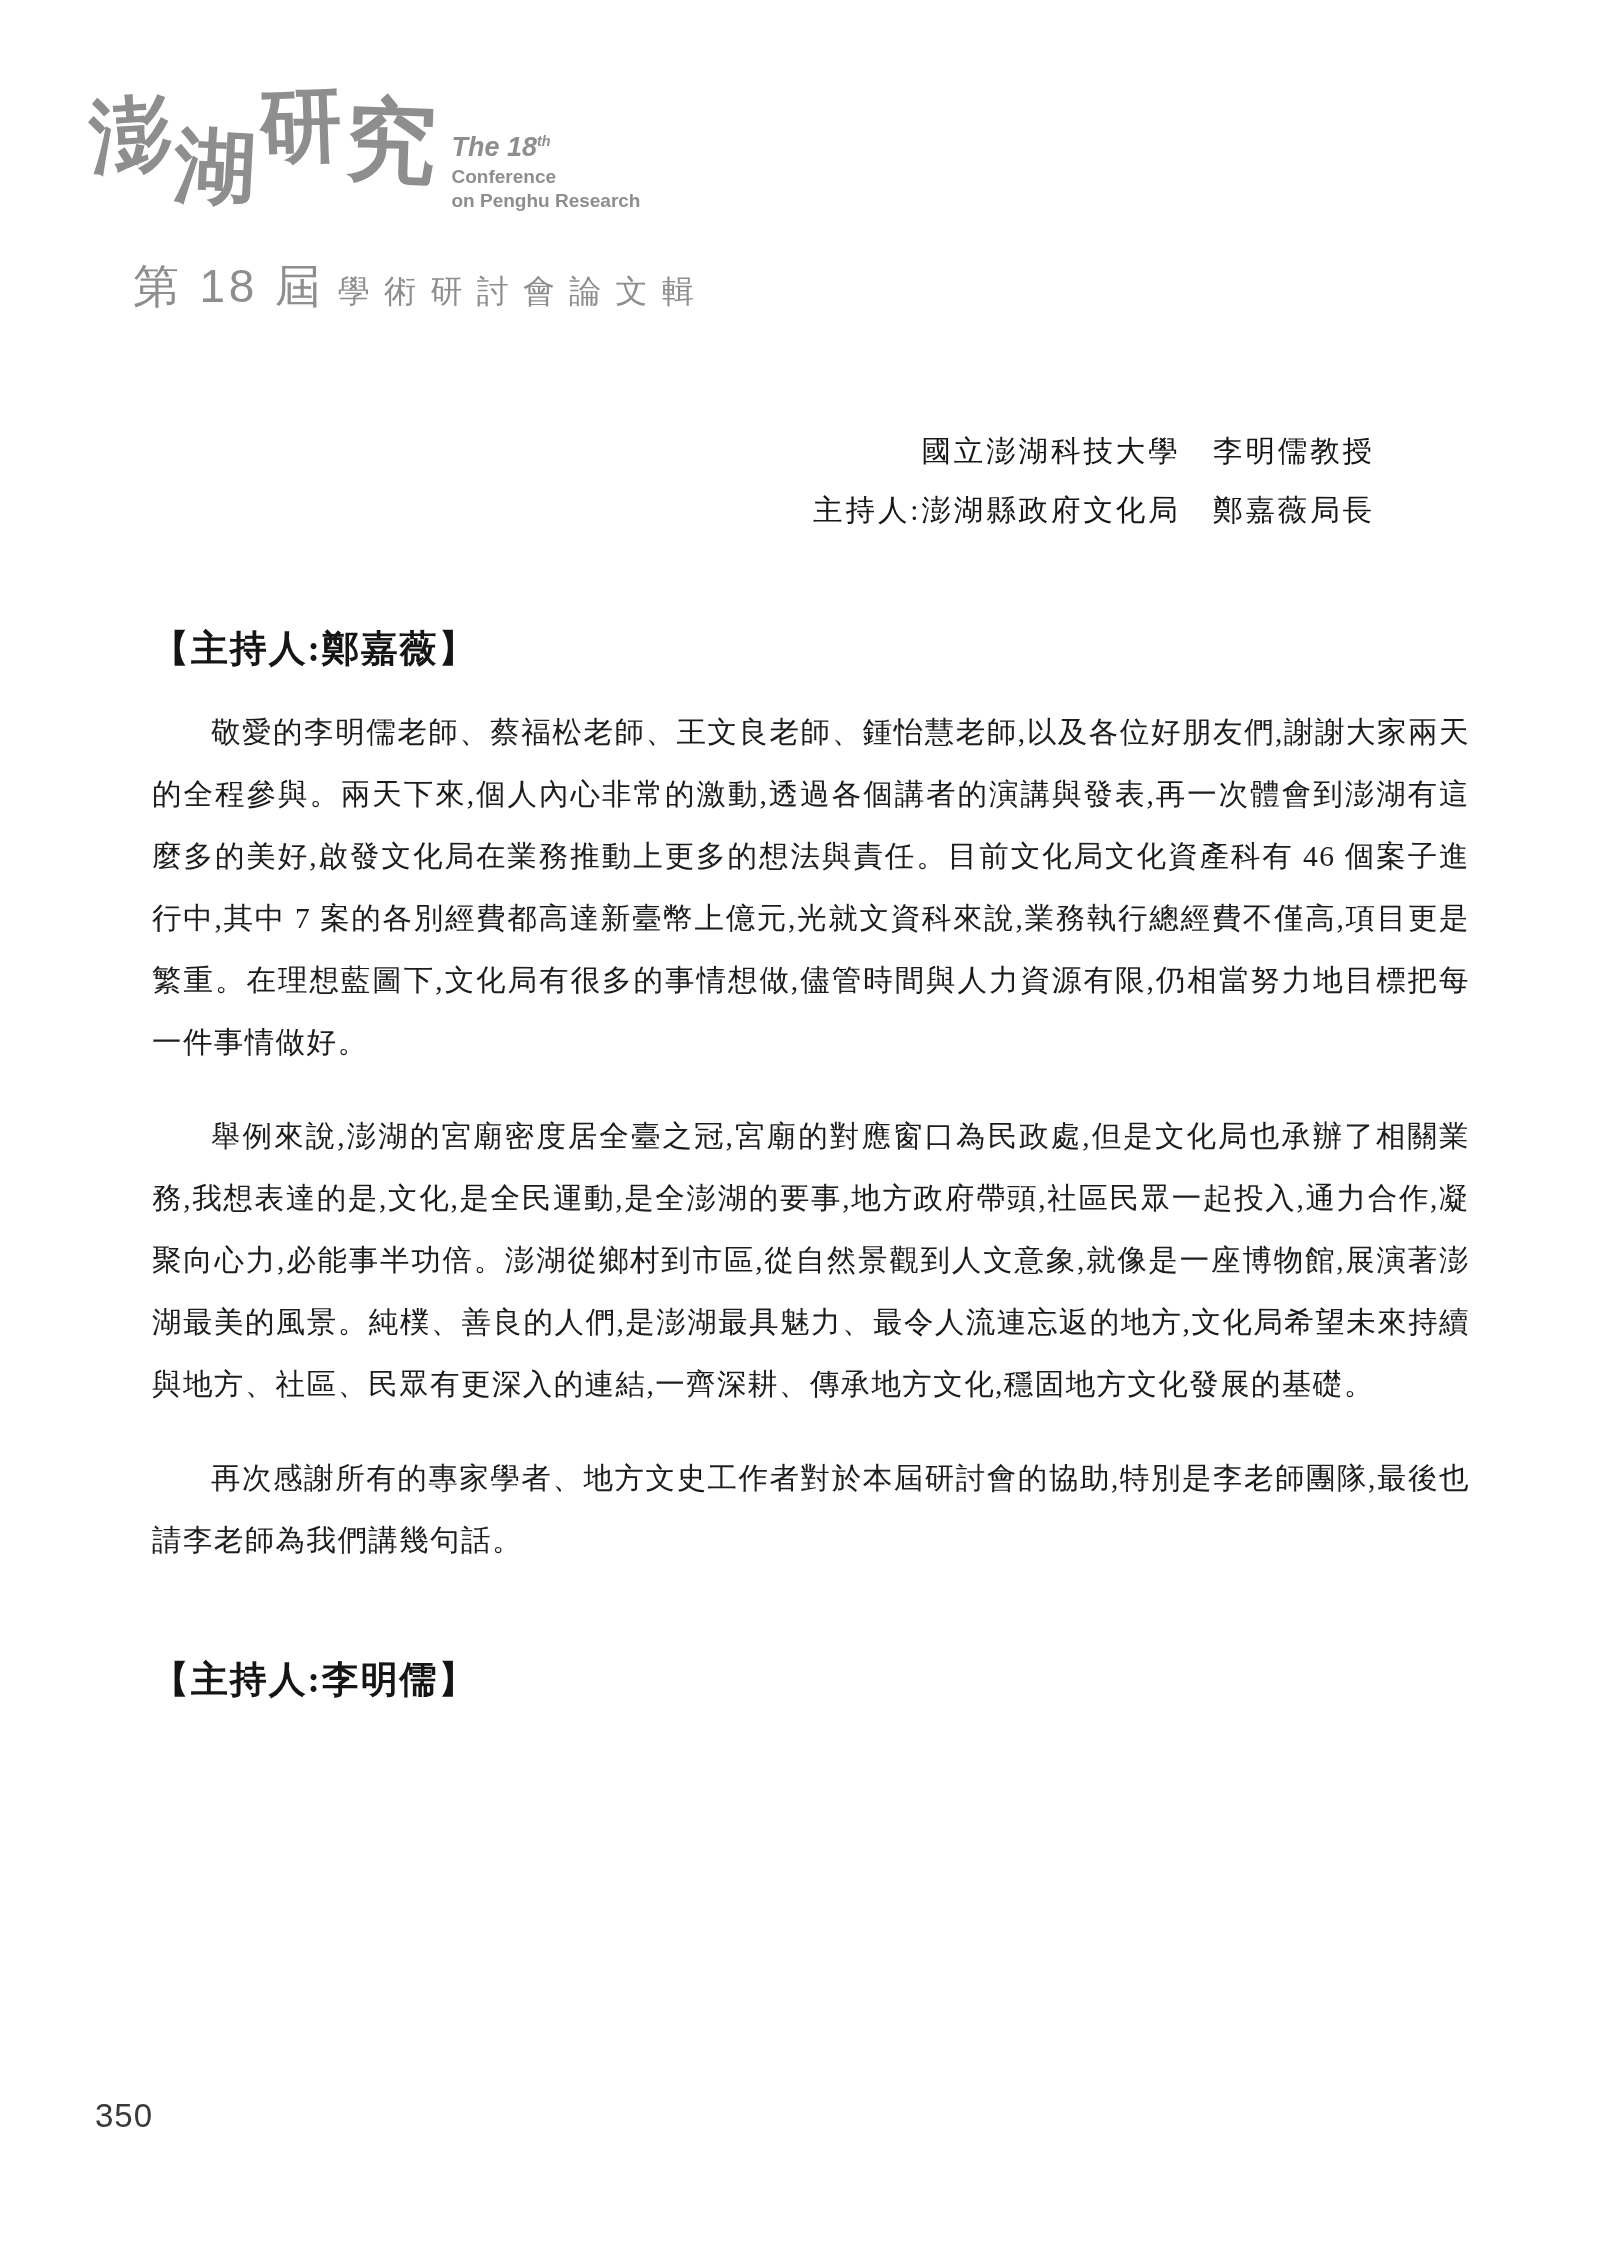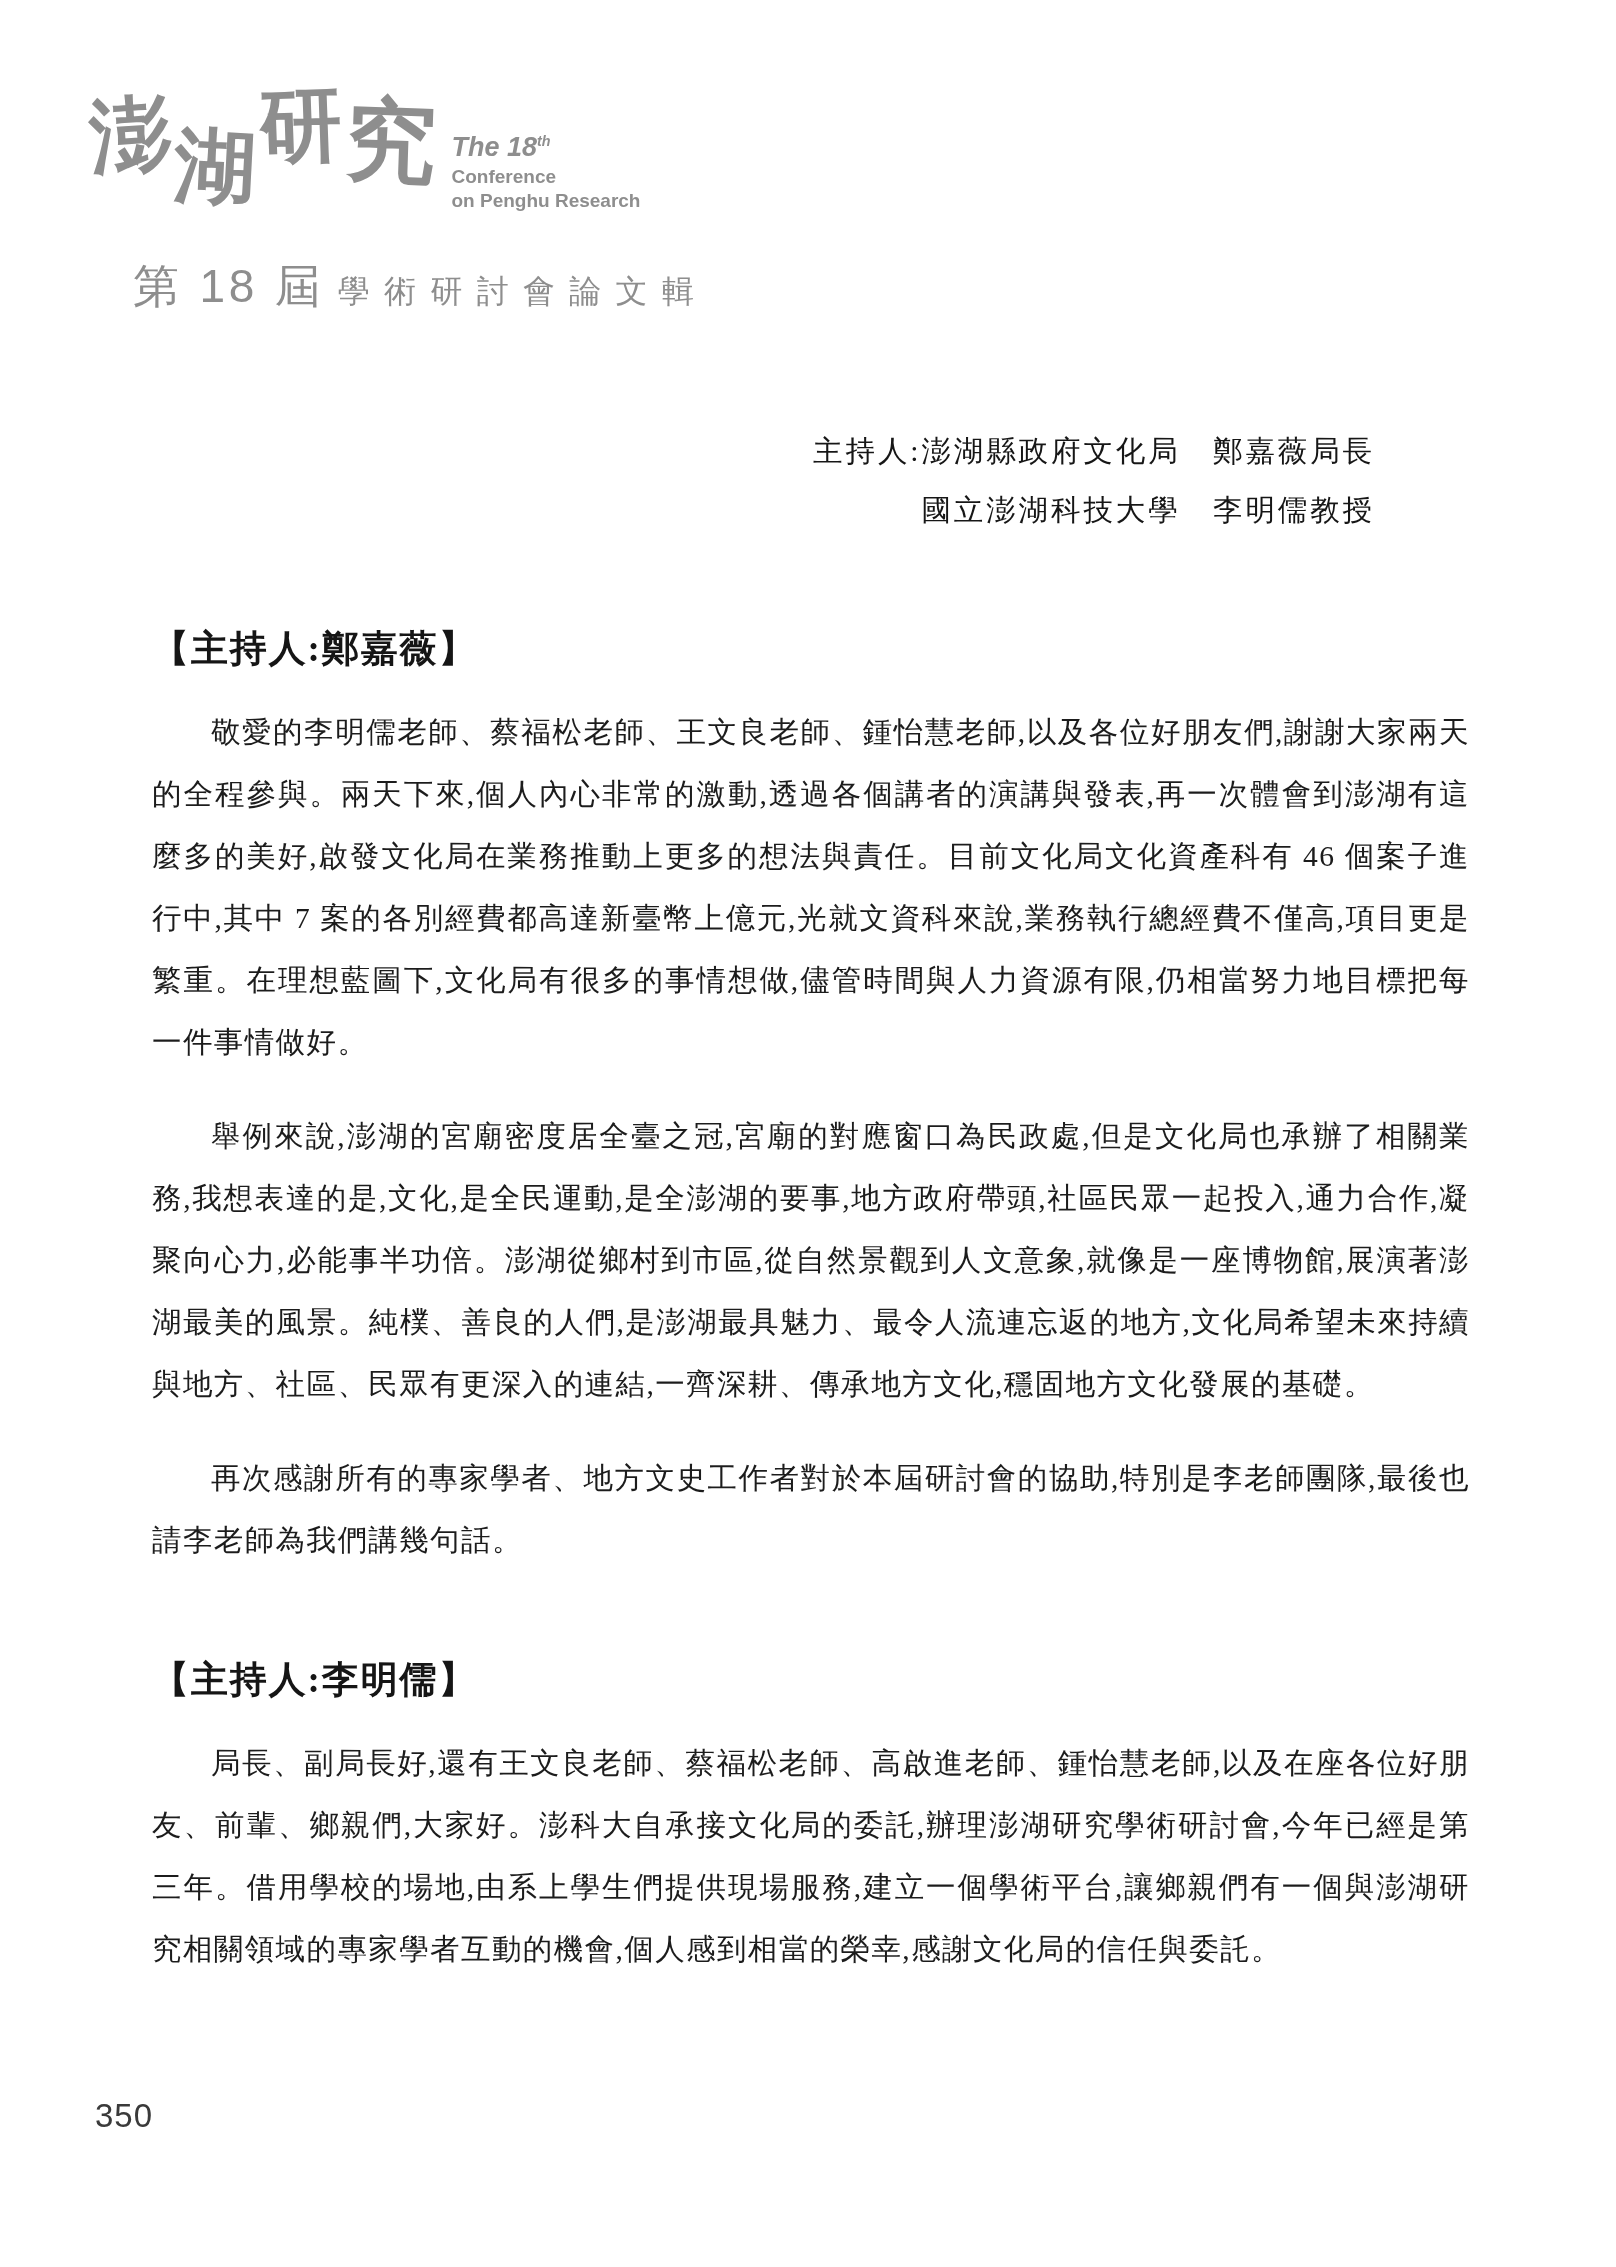--- a/index.html
+++ b/index.html
@@ -152,33 +152,32 @@
     </div>
     <div class="logo-sub">
       <span class="ed-zh">第 18 屆</span>
       <span class="series">學術研討會論文輯</span>
     </div>
   </header>
 
   <main class="content">
 
     <div class="byline">
+      <div class="byline-line">國立澎湖科技大學　李明儒教授</div>
       <div class="byline-line">主持人:澎湖縣政府文化局　鄭嘉薇局長</div>
-      <div class="byline-line">國立澎湖科技大學　李明儒教授</div>
     </div>
 
     <section>
       <h2 class="sec-heading">【主持人:鄭嘉薇】</h2>
       <p class="para">敬愛的李明儒老師、蔡福松老師、王文良老師、鍾怡慧老師,以及各位好朋友們,謝謝大家兩天的全程參與。兩天下來,個人內心非常的激動,透過各個講者的演講與發表,再一次體會到澎湖有這麼多的美好,啟發文化局在業務推動上更多的想法與責任。目前文化局文化資產科有 46 個案子進行中,其中 7 案的各別經費都高達新臺幣上億元,光就文資科來說,業務執行總經費不僅高,項目更是繁重。在理想藍圖下,文化局有很多的事情想做,儘管時間與人力資源有限,仍相當努力地目標把每一件事情做好。</p>
       <p class="para">舉例來說,澎湖的宮廟密度居全臺之冠,宮廟的對應窗口為民政處,但是文化局也承辦了相關業務,我想表達的是,文化,是全民運動,是全澎湖的要事,地方政府帶頭,社區民眾一起投入,通力合作,凝聚向心力,必能事半功倍。澎湖從鄉村到市區,從自然景觀到人文意象,就像是一座博物館,展演著澎湖最美的風景。純樸、善良的人們,是澎湖最具魅力、最令人流連忘返的地方,文化局希望未來持續與地方、社區、民眾有更深入的連結,一齊深耕、傳承地方文化,穩固地方文化發展的基礎。</p>
       <p class="para">再次感謝所有的專家學者、地方文史工作者對於本屆研討會的協助,特別是李老師團隊,最後也請李老師為我們講幾句話。</p>
     </section>
 
     <section>
       <h2 class="sec-heading">【主持人:李明儒】</h2>
-      <p class="para">局長、副局長好,還有王文良老師、蔡福松老師、高啟進老師、鍾怡慧老師,以及在座各位好朋友、前輩、鄉親們,大家好。澎科大自承接文化局的委託,辦理澎湖研究學術研討會,今年已經是第三年。借用學校的場地,由系上學生們提供現場服務,建立一個學術平台,讓鄉親們有一個與澎湖研究相關領域的專家學者互動的機會,個人感到相當的榮幸,感謝文化局的信任與委託。</p>
     </section>
   </main>
 
   <span class="page-number">350</span>
 
 </div>
 
 
 </body></html>

